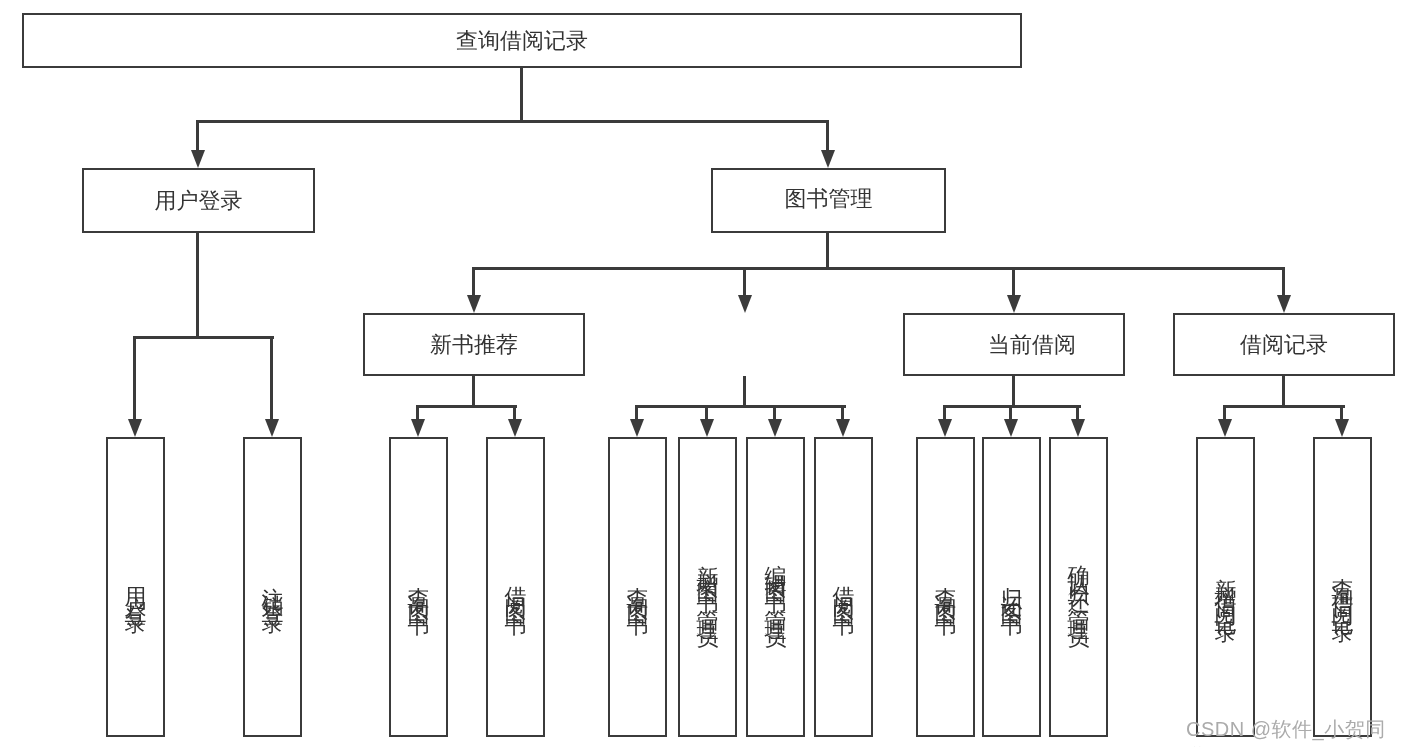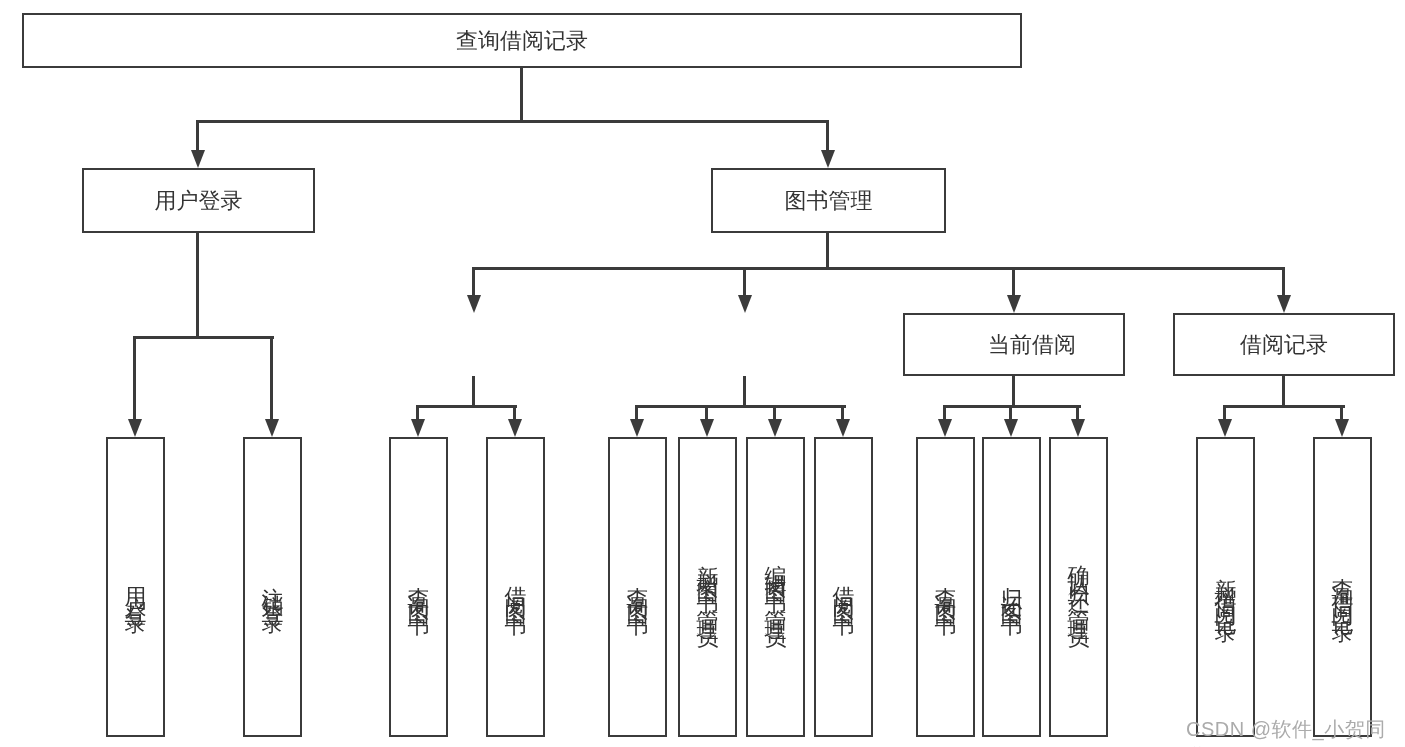--- a/index.html
+++ b/index.html
@@ -62,34 +62,35 @@
 <div id="canvas">
 
   <div class="box" style="left:22px;top:13px;width:1000px;height:55px;">查询借阅记录</div>
 
   <div class="vline" style="left:520px;top:68px;height:55px;"></div>
   <div class="hline" style="left:196px;top:120px;width:633px;"></div>
   <div class="branch" style="left:196px;top:120px;height:30px;"></div>
   <div class="branch" style="left:826px;top:120px;height:30px;"></div>
 
   <div class="box" style="left:82px;top:168px;width:233px;height:65px;">用户登录</div>
-  <div class="box" style="left:711px;top:168px;width:235px;height:65px;">图书管理</div>
+  <div class="box" style="left:711px;top:168px;width:235px;height:65px;font-family:Liberation Mono, monospace;">图书管理</div>
 
   <div class="vline" style="left:196px;top:233px;height:106px;"></div>
   <div class="hline" style="left:134px;top:336px;width:140px;"></div>
   <div class="branch" style="left:133px;top:336px;height:83px;"></div>
   <div class="branch" style="left:270px;top:336px;height:83px;"></div>
 
   <div class="vline" style="left:826px;top:233px;height:37px;"></div>
   <div class="hline" style="left:472px;top:267px;width:813px;"></div>
   <div class="branch" style="left:472px;top:267px;height:28px;"></div>
   <div class="branch" style="left:743px;top:267px;height:28px;"></div>
   <div class="branch" style="left:1012px;top:267px;height:28px;"></div>
   <div class="branch" style="left:1282px;top:267px;height:28px;"></div>
 
+  <div class="box" style="left:363px;top:313px;width:222px;height:63px;">新书推荐</div>
   <div class="box" style="left:903px;top:313px;width:222px;height:63px;padding-left:36px;">当前借阅</div>
   <div class="box" style="left:1173px;top:313px;width:222px;height:63px;">借阅记录</div>
 
   <div class="vline" style="left:472px;top:376px;height:32px;"></div>
   <div class="hline" style="left:417px;top:405px;width:100px;"></div>
   <div class="branch" style="left:416px;top:405px;height:14px;"></div>
   <div class="branch" style="left:513px;top:405px;height:14px;"></div>
 
   <div class="vline" style="left:743px;top:376px;height:32px;"></div>
   <div class="hline" style="left:635px;top:405px;width:211px;"></div>

